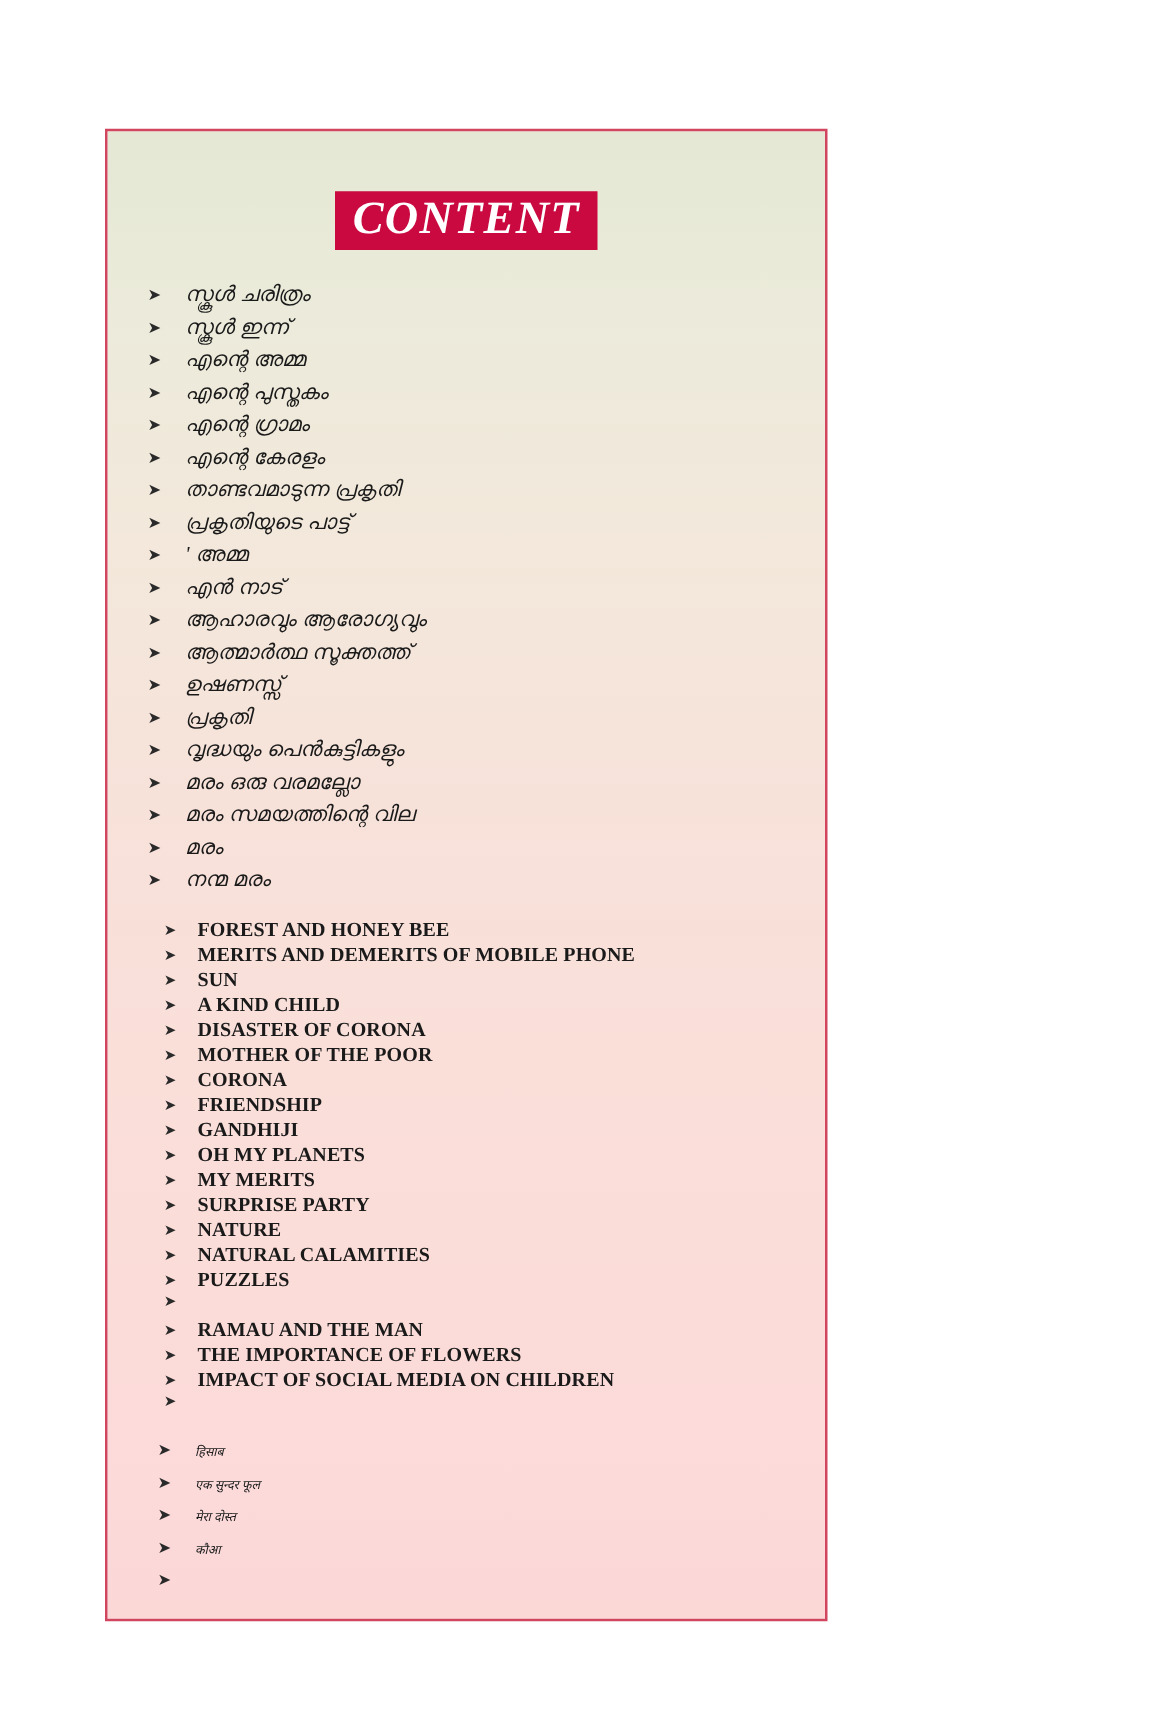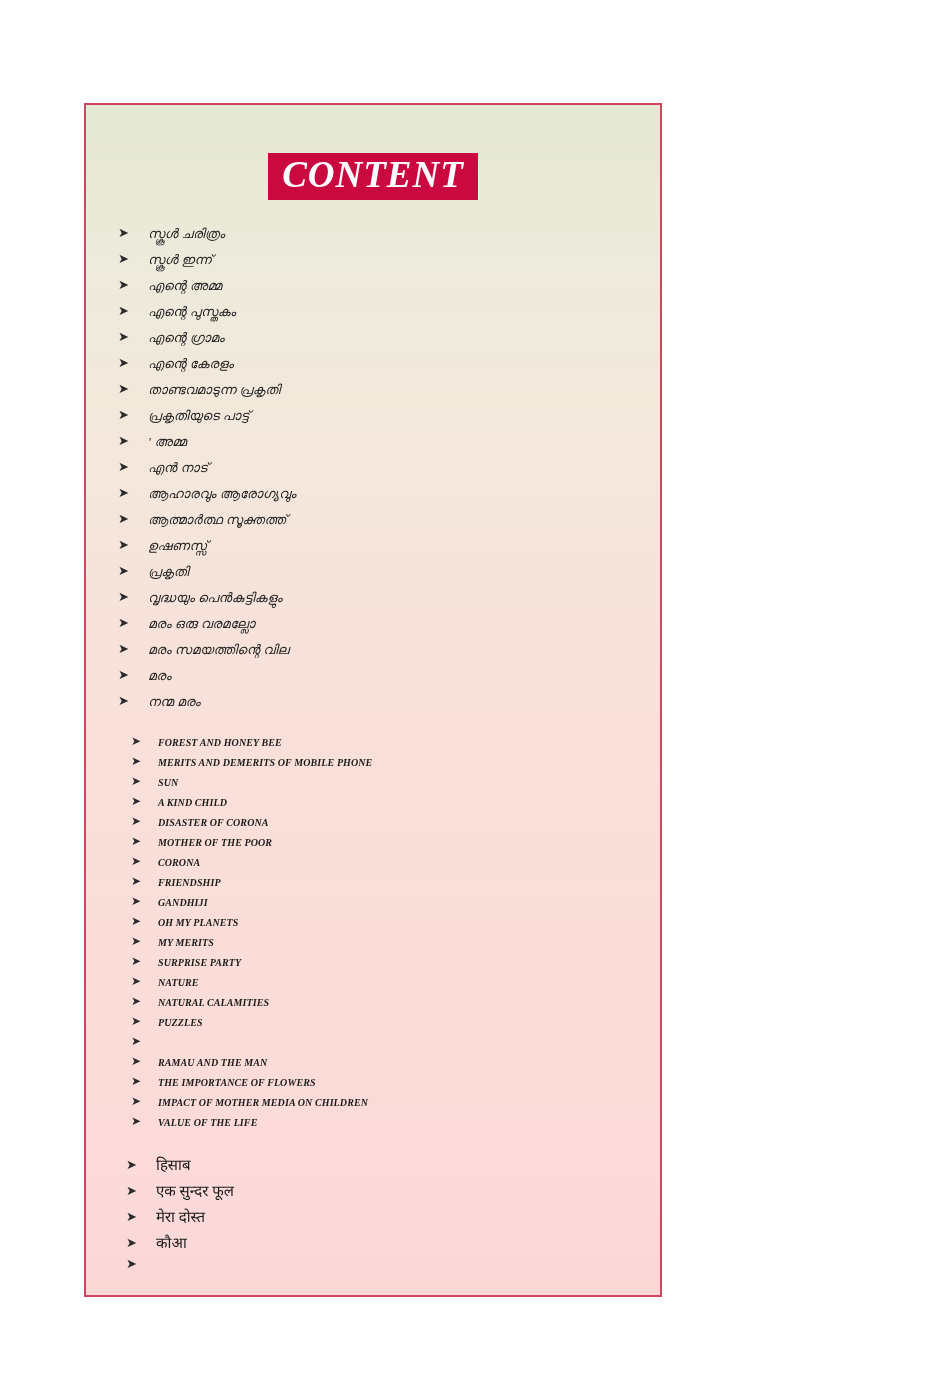--- a/index.html
+++ b/index.html
@@ -81,41 +81,41 @@
   .label {
     flex: 1 1 auto;
   }
 
   
   .sec-ml-1 { margin-top: 26px; margin-left: 32px; }
   .sec-ml-1 li.item { height: 26px; }
   .sec-ml-1 .label {
     font-family: "Liberation Serif", serif;
     font-style: italic;
-    font-size: 13px;
+    font-size: 17px;
     letter-spacing: .2px;
   }
 
   
   .sec-en { margin-top: 16px; margin-left: 45px; }
   .sec-en li.item { height: 20px; }
   .sec-en .label {
     font-family: "Liberation Serif", serif;
     font-weight: bold;
-    font-style: italic;
-    font-size: 10px;
+    font-size: 16px;
     letter-spacing: .1px;
   }
 
   
   .sec-hi { margin-top: 18px; margin-left: 40px; }
   .sec-hi li.item { height: 26px; }
   .sec-hi .label {
     font-family: "Liberation Serif", serif;
-    font-size: 15px;
+    font-style: italic;
+    font-size: 10px;
   }
 
   .sec-en .bullet { width: 27px; font-size: 12px; }
   .sec-hi .bullet { width: 30px; font-size: 13px; }
 </style>
 </head>
 <body>
 
 <div class="page">
 
@@ -268,25 +268,24 @@
       <li class="item">
         <span class="bullet">➤</span>
         <span class="label">RAMAU AND THE MAN</span>
       </li>
       <li class="item">
         <span class="bullet">➤</span>
         <span class="label">THE IMPORTANCE OF FLOWERS</span>
       </li>
       <li class="item">
         <span class="bullet">➤</span>
-        <span class="label">IMPACT OF MOTHER MEDIA ON CHILDREN</span>
-      </li>
-      <li class="item">
-        <span class="bullet">➤</span>
-        <span class="label">VALUE OF THE LIFE</span>
+        <span class="label">IMPACT OF SOCIAL MEDIA ON CHILDREN</span>
+      </li>
+      <li class="item">
+        <span class="bullet">➤</span>
       </li>
     </ul>
   <ul class="list section sec-hi">
       <li class="item">
         <span class="bullet">➤</span>
         <span class="label">हिसाब</span>
       </li>
       <li class="item">
         <span class="bullet">➤</span>
         <span class="label">एक सुन्दर फूल</span>

